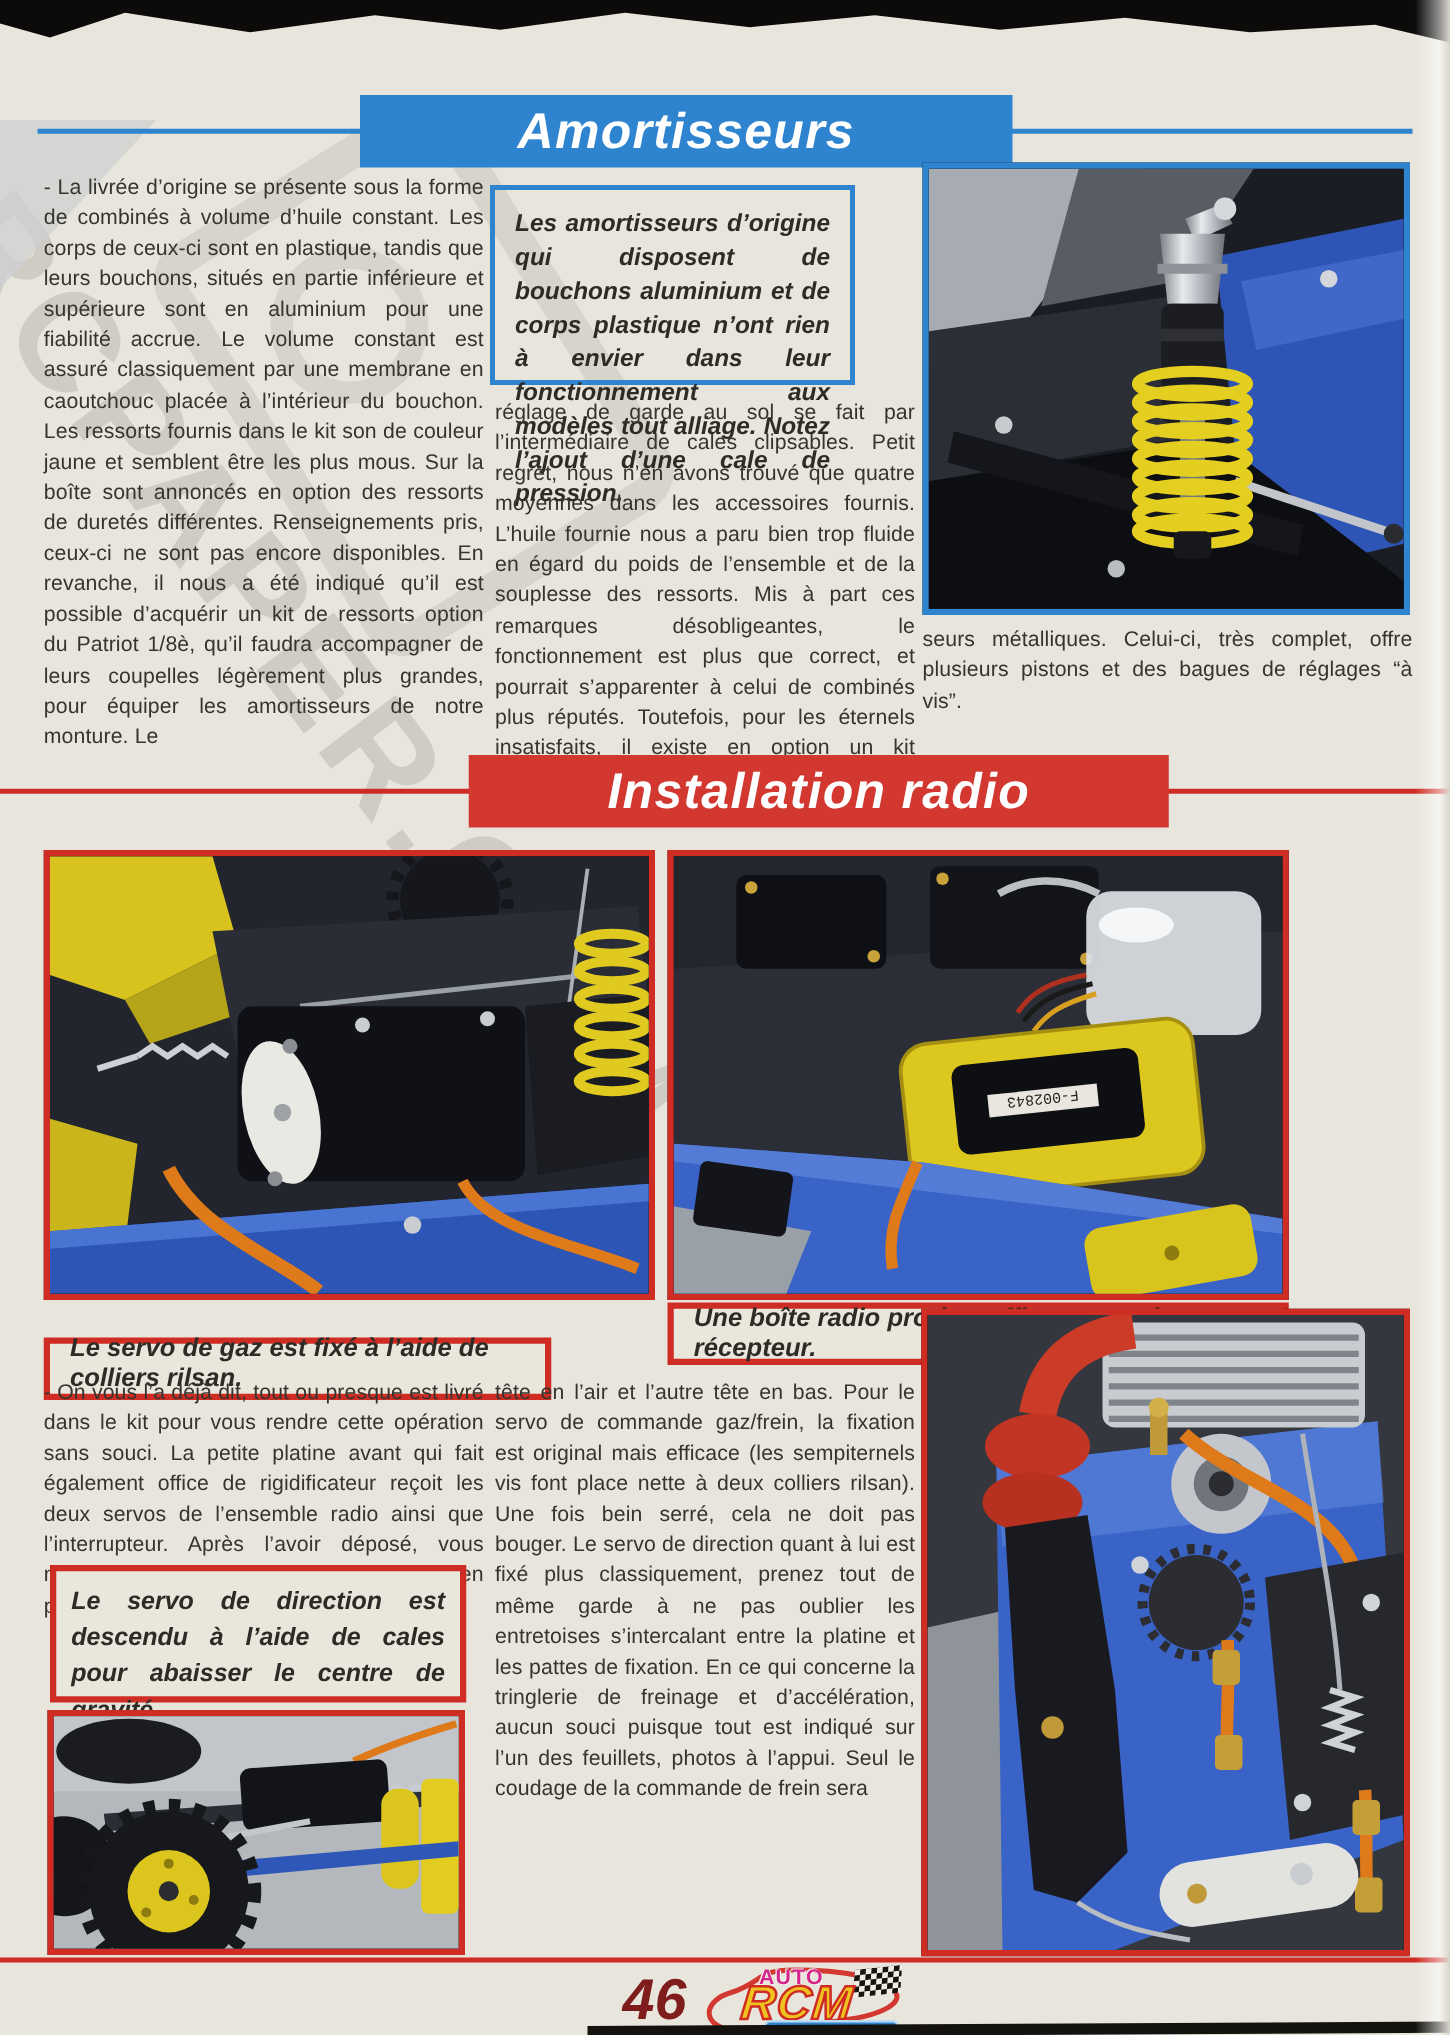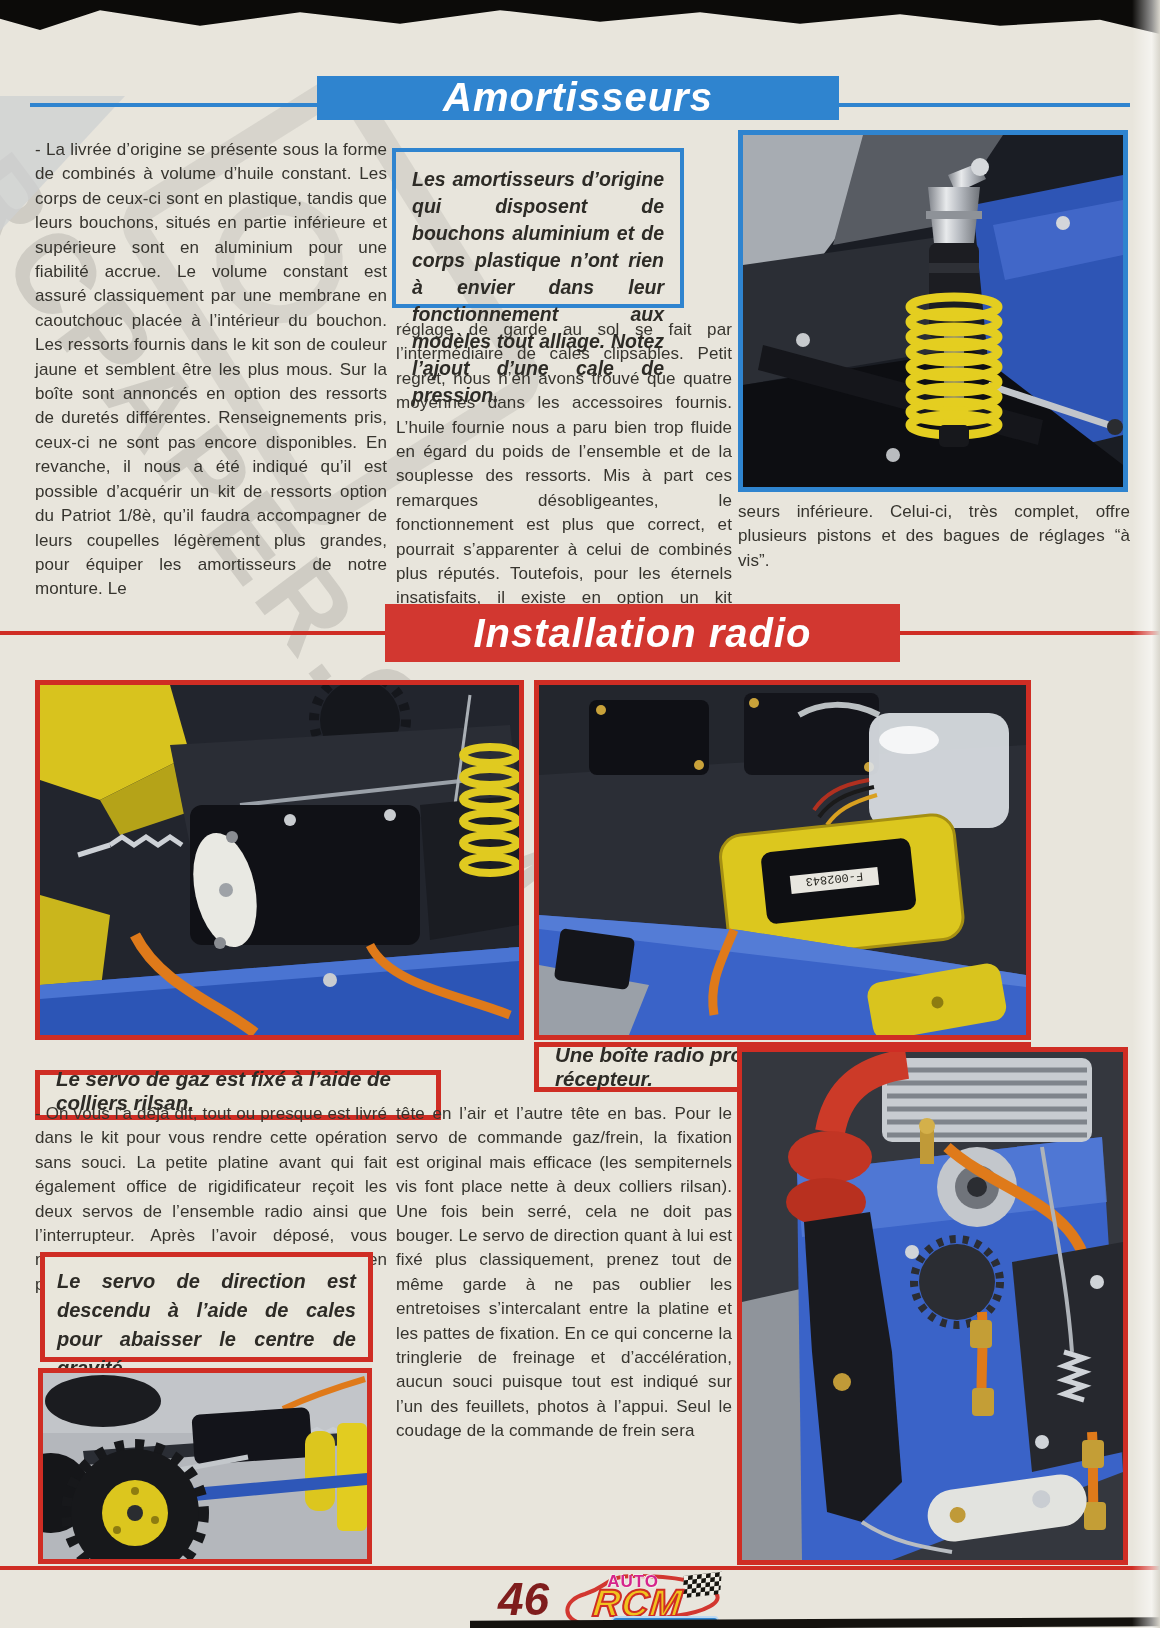--- a/index.html
+++ b/index.html
@@ -50,21 +50,21 @@
 </head>
 <body>
 
 <div id="page">
 
   <div class="watermark">RCPAPER.COM</div>
   <div class="ghost-tx"></div>
   <div class="abs fold" style="left:0;top:96px;width:125px;height:135px;"></div>
 
   <div class="abs rule-blue" style="left:30px;top:103px;width:1100px;height:4px;"></div>
-  <div class="abs banner banner-blue" style="left:317px;top:76px;width:522px;height:44px;align-items:flex-end;">
+  <div class="abs banner banner-blue" style="left:288px;top:76px;width:522px;height:58px;">
     <span>Amortisseurs</span>
   </div>
 
   <div class="abs body-text" style="left:35px;top:138px;width:352px;height:432px;">- La livrée d’origine se présente sous la forme de combinés à volume d’huile constant. Les corps de ceux-ci sont en plastique, tandis que leurs bouchons, situés en partie inférieure et supérieure sont en aluminium pour une fiabilité accrue. Le volume constant est assuré classiquement par une membrane en caoutchouc placée à l’intérieur du bouchon. Les ressorts fournis dans le kit son de couleur jaune et semblent être les plus mous. Sur la boîte sont annoncés en option des ressorts de duretés différentes. Renseignements pris, ceux-ci ne sont pas encore disponibles. En revanche, il nous a été indiqué qu’il est possible d’acquérir un kit de ressorts option du Patriot 1/8è, qu’il faudra accompagner de leurs coupelles légèrement plus grandes, pour équiper les amortisseurs de notre monture. Le</div>
 
   <div class="abs box-blue" style="left:392px;top:148px;width:292px;height:160px;">
     <div class="hl-text">Les amortisseurs d’origine qui disposent de bouchons aluminium et de corps plastique n’ont rien à envier dans leur fonctionnement aux modèles tout alliage. Notez l’ajout d’une cale de pression.</div>
   </div>
 
   <div class="abs body-text" style="left:396px;top:318px;width:336px;height:250px;">réglage de garde au sol se fait par l’intermédiaire de cales clipsables. Petit regret, nous n’en avons trouvé que quatre moyennes dans les accessoires fournis. L’huile fournie nous a paru bien trop fluide en égard du poids de l’ensemble et de la souplesse des ressorts. Mis à part ces remarques désobligeantes, le fonctionnement est plus que correct, et pourrait s’apparenter à celui de combinés plus réputés. Toutefois, pour les éternels insatisfaits, il existe en option un kit d’amortis-</div>
@@ -107,24 +107,24 @@
           <ellipse cx="211" cy="277" rx="44" ry="10"></ellipse>
         <ellipse cx="211" cy="290" rx="44" ry="10"></ellipse>
       </g>
       <rect x="196" y="290" width="30" height="22" rx="5" fill="#17181c"></rect>
       <circle cx="320" cy="88" r="7" fill="#d3d6da"></circle>
         <circle cx="60" cy="205" r="7" fill="#c7cacd"></circle>
       <circle cx="150" cy="320" r="7" fill="#b9bcc0"></circle>
     </svg>
   </div>
 
-  <div class="abs body-text" style="left:738px;top:500px;width:392px;height:78px;">seurs inférieure. Celui-ci, très complet, offre plusieurs pistons et des bagues de réglages “à vis”.</div>
+  <div class="abs body-text" style="left:738px;top:500px;width:392px;height:78px;">seurs métalliques. Celui-ci, très complet, offre plusieurs pistons et des bagues de réglages “à vis”.</div>
 
   <div class="abs rule-red" style="left:0;top:631px;width:1160px;height:4px;"></div>
-  <div class="abs banner banner-red" style="left:385px;top:604px;width:515px;height:58px;">
+  <div class="abs banner banner-red" style="left:375px;top:604px;width:560px;height:58px;">
     <span>Installation radio</span>
   </div>
 
   <div class="abs photo-frame border-red" style="left:35px;top:680px;width:489px;height:360px;">
     <svg viewBox="0 0 479 350" preserveAspectRatio="none">
       <rect width="479" height="350" fill="#22252d"></rect>
       <polygon points="0,0 130,0 150,70 60,115 0,95" fill="#d8c31e"></polygon>
       <polygon points="60,115 150,70 170,120 80,150" fill="#b5a318"></polygon>
       <circle cx="320" cy="35" r="46" fill="none" stroke="#15171c" stroke-width="10" stroke-dasharray="7 9"></circle>
       <circle cx="320" cy="35" r="40" fill="#15171c"></circle>

